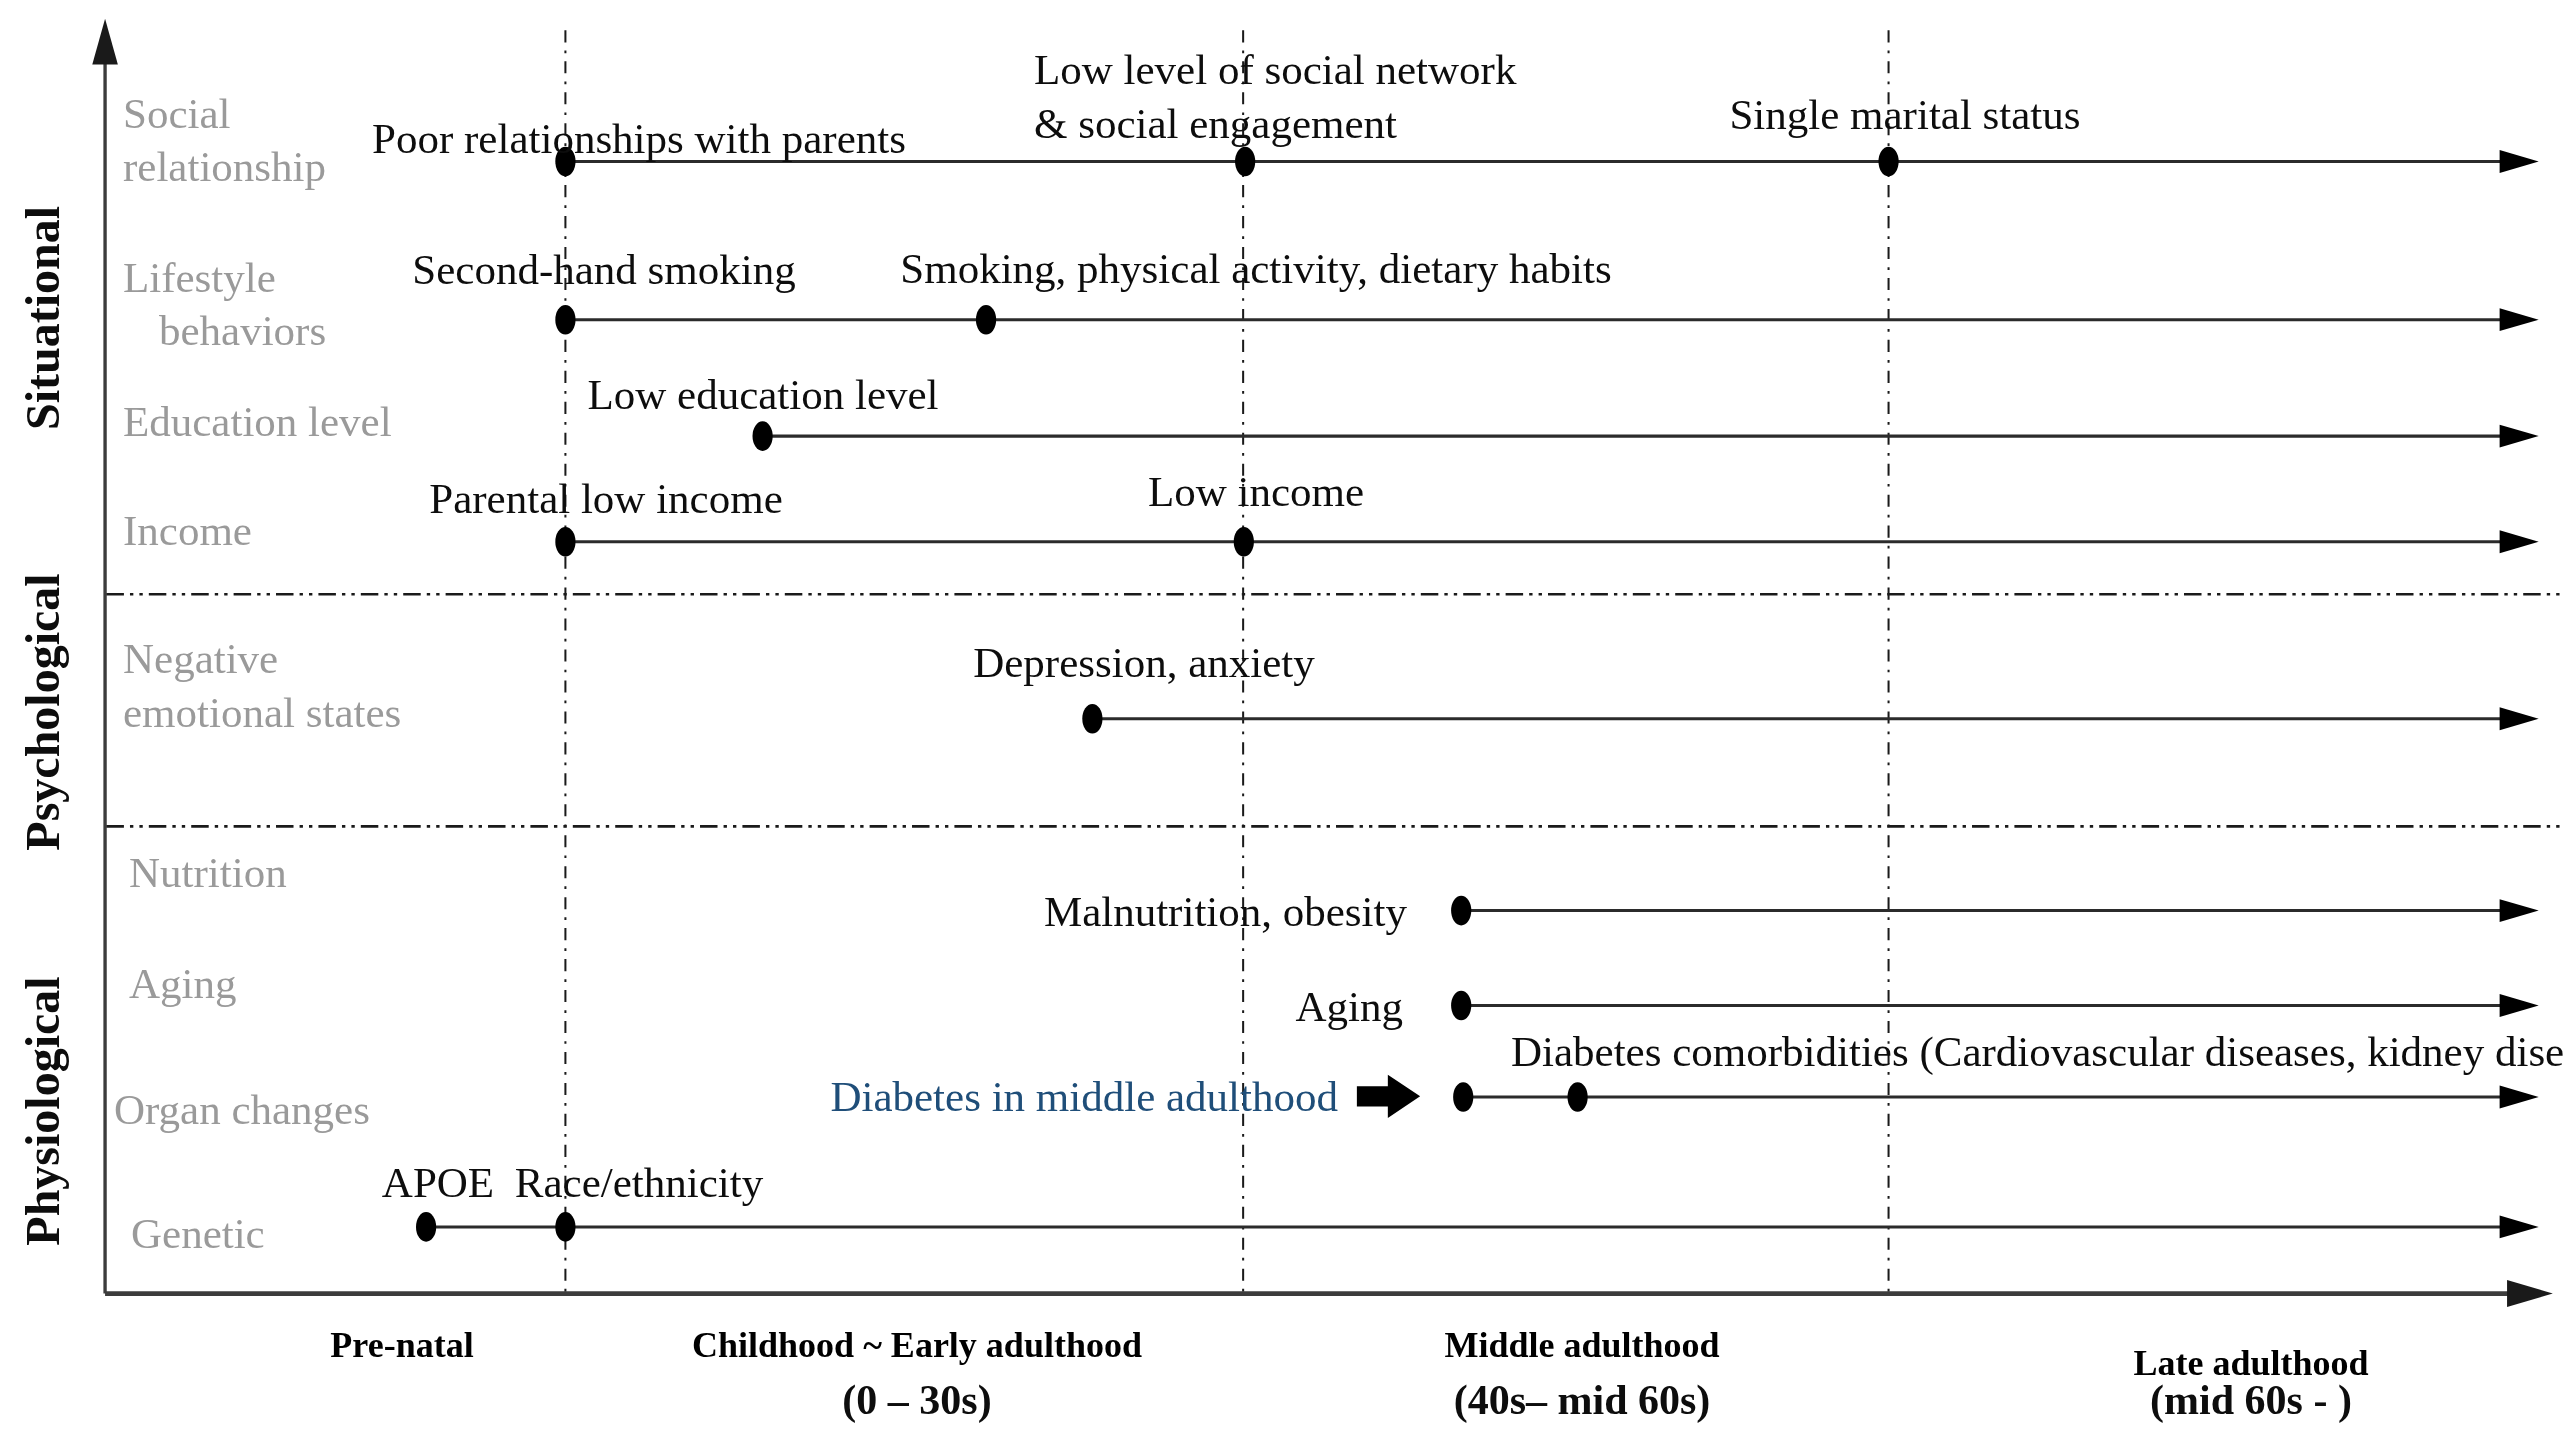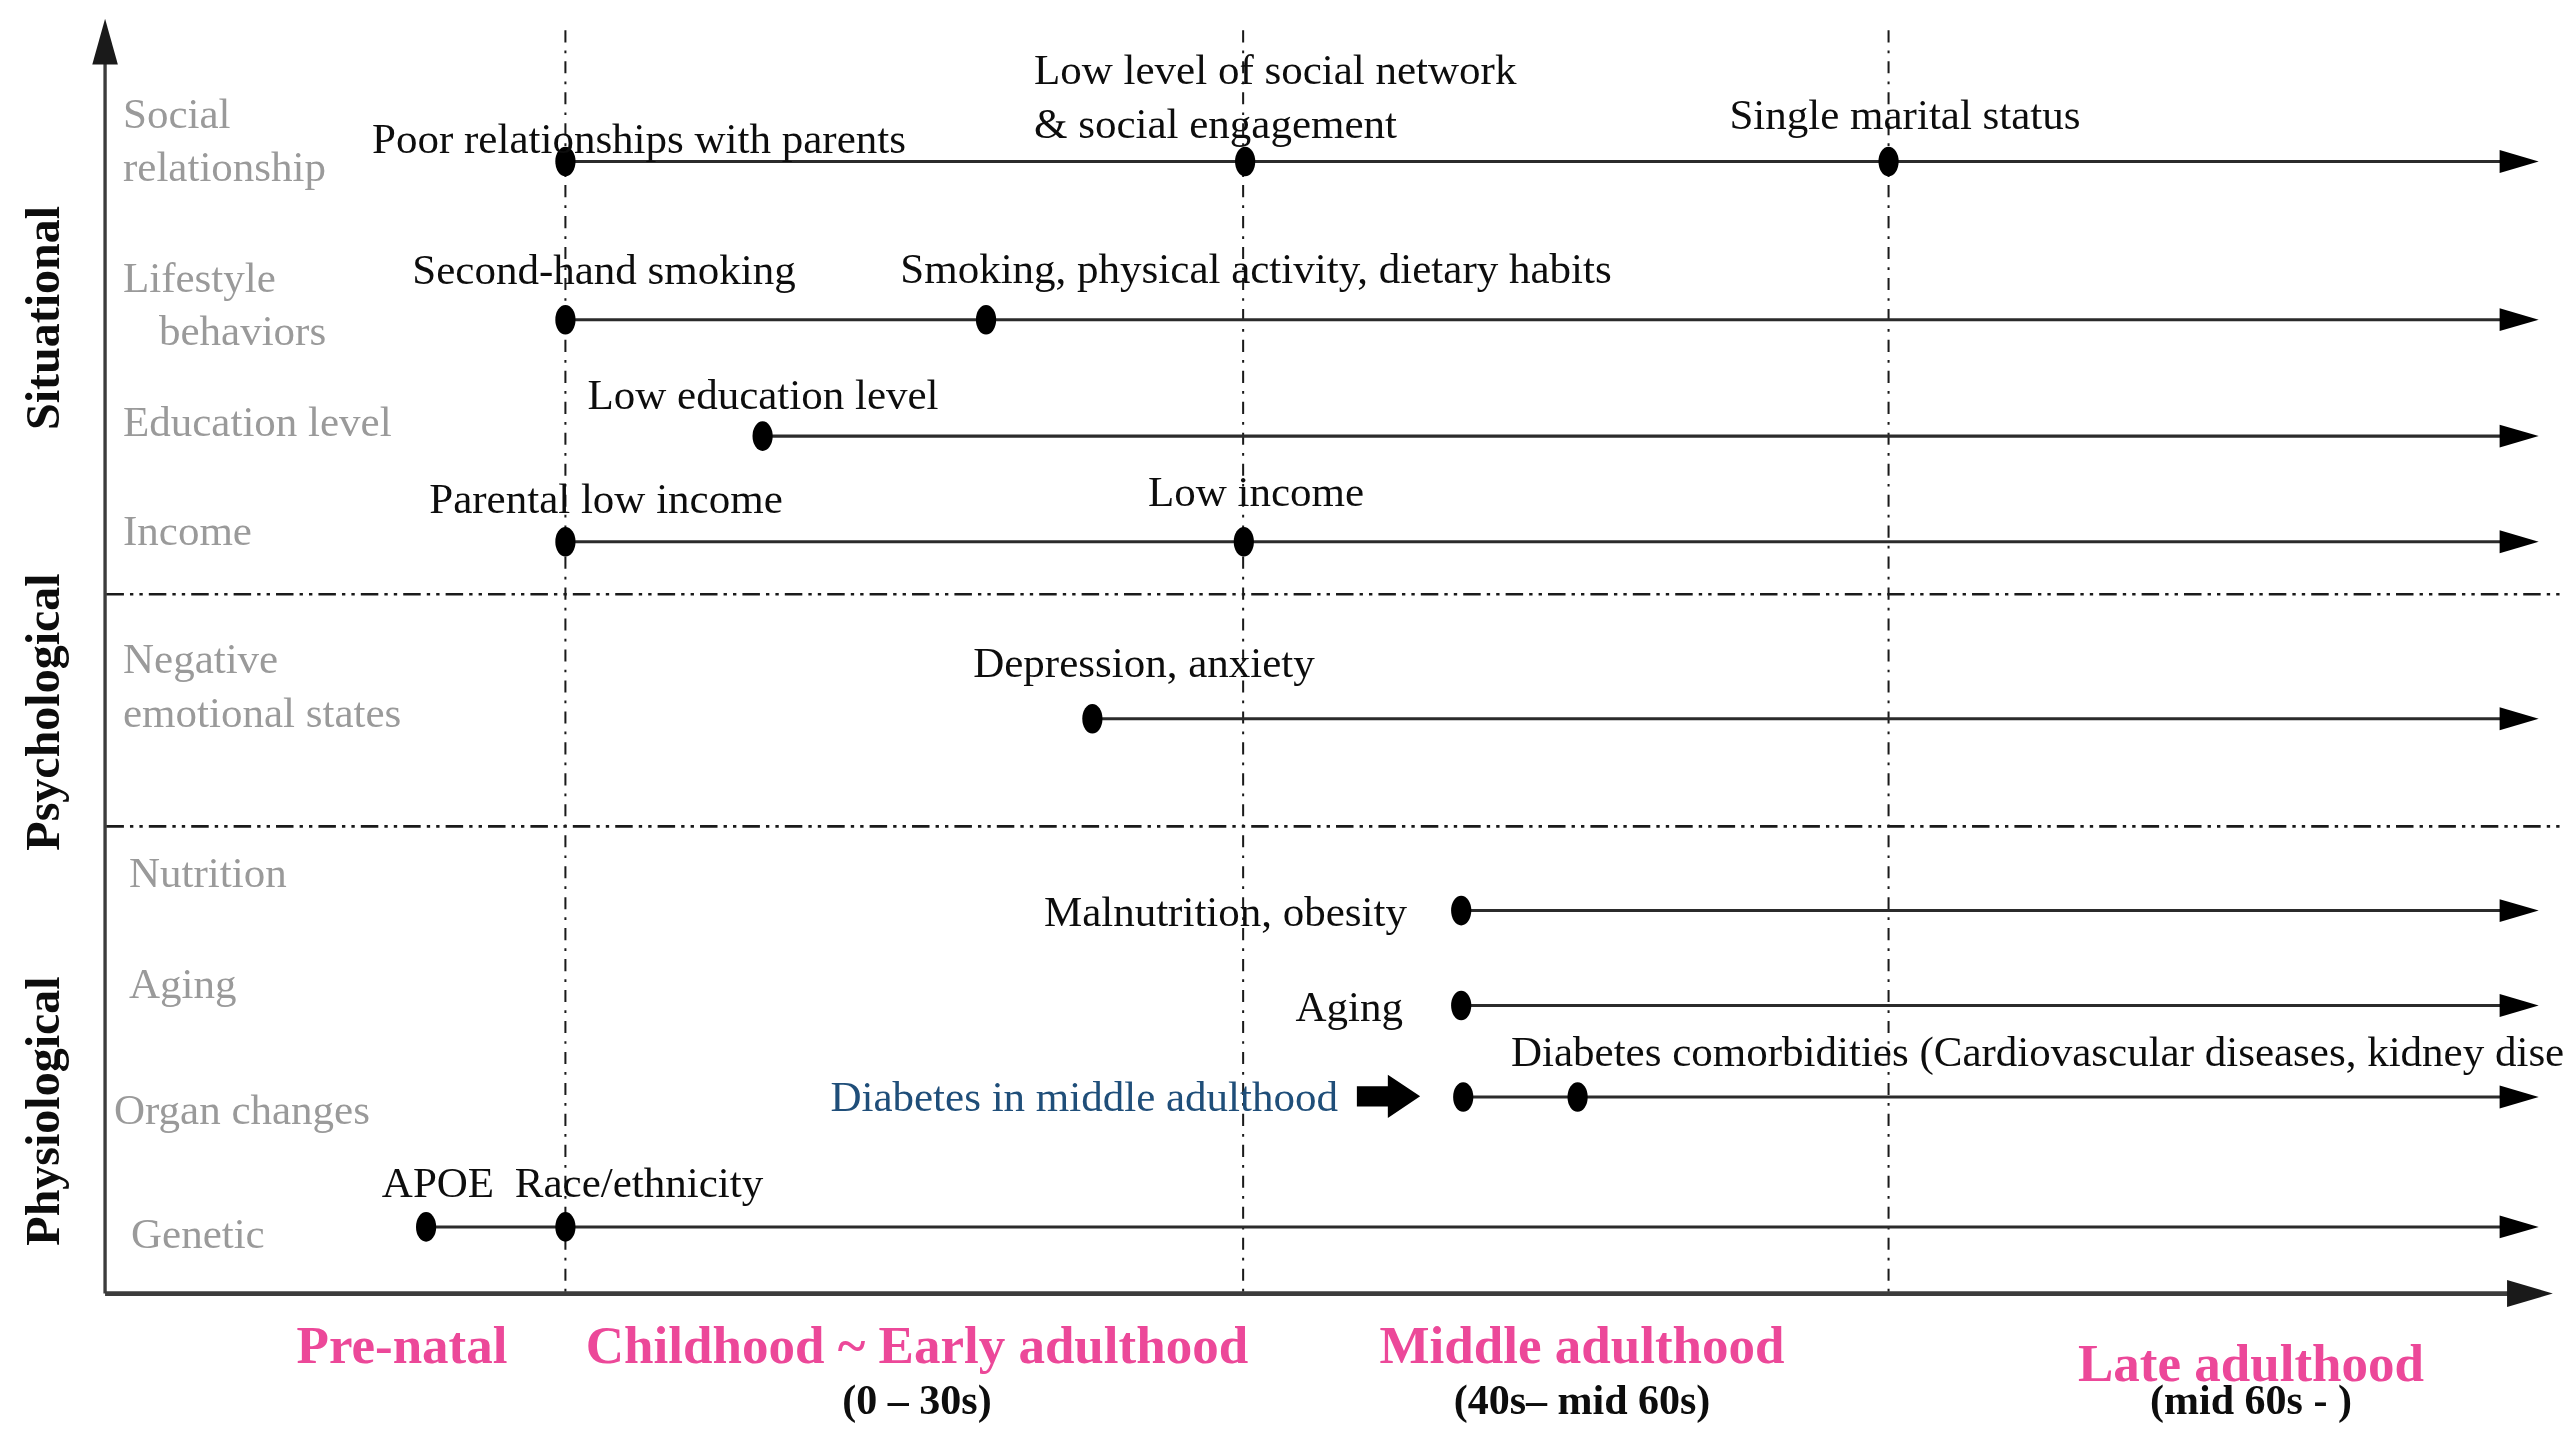--- a/index.html
+++ b/index.html
@@ -9,21 +9,21 @@
   }
   #art{position:absolute;left:0;top:0;width:2563px;height:1449px;}
   .txt{position:absolute;white-space:nowrap;}
   .row-label{color:#9a9a9a;font-size:43px;transform:translateY(-50%);}
   .event{color:#0d0d0d;font-size:43px;text-align:center;}
   .event.center{transform:translate(-50%,-50%);}
   .event.left{transform:translateY(-50%);}
   .event.right{transform:translate(-100%,-50%);}
   .event.highlight{color:#1f4e79;}
   .section-label{color:#0d0d0d;font-size:48px;font-weight:bold;transform:translate(-50%,-50%) rotate(-90deg);}
-  .stage-title{color:#ec4899;font-size:53px;font-weight:bold;transform:translate(-50%,-50%);}
+  .stage-title{color:#000000;font-size:36px;font-weight:bold;transform:translate(-50%,-50%);}
   .stage-subtitle{color:#0d0d0d;font-size:42px;font-weight:bold;transform:translate(-50%,-50%);}
 </style>
 </head>
 <body>
 
 <div id="canvas">
   <svg id="art" viewBox="0 0 3808 2153">
       <line x1="156" y1="83" x2="156" y2="1922" stroke="#3c3c3c" stroke-width="5"></line>
       <polygon points="156,28 137,96 175,96" fill="#1a1a1a"></polygon>
       <line x1="156" y1="1922" x2="3738" y2="1922" stroke="#3c3c3c" stroke-width="7"></line>

